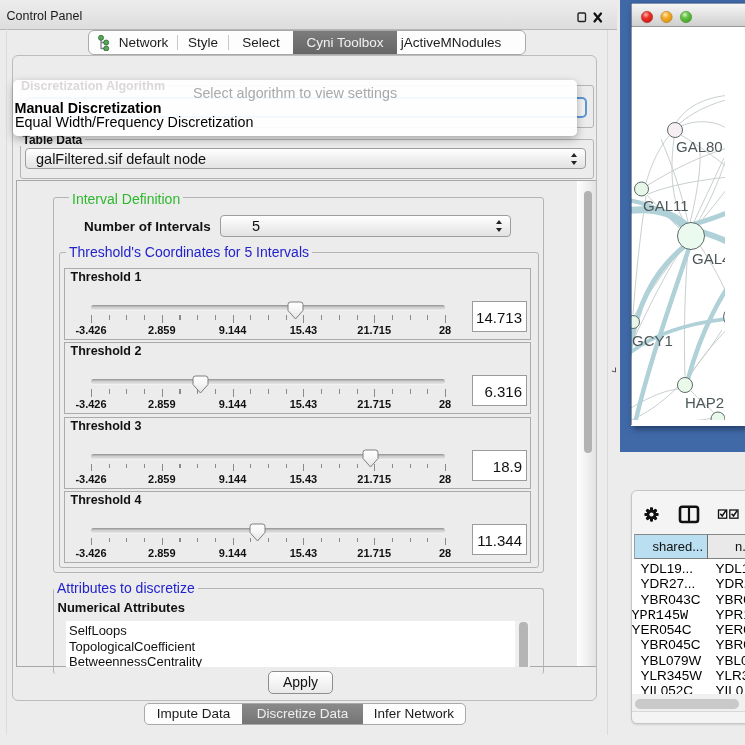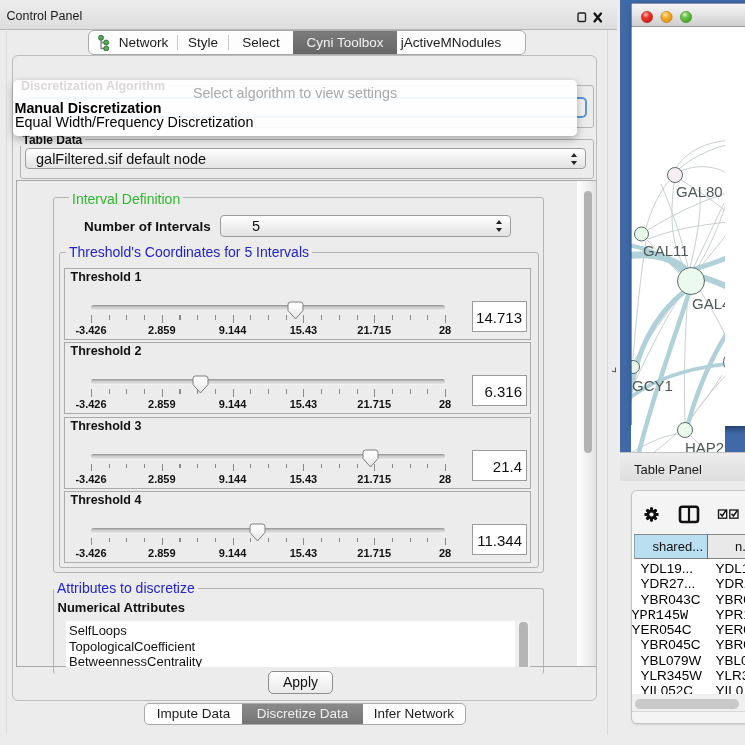--- a/index.html
+++ b/index.html
@@ -171,21 +171,21 @@
     <span class="tl">Threshold 3</span>
     <div class="track"></div>
     <div class="ticksmaj"></div>
           <div class="ticksmin"></div>
     <span class="tlab" style="left:26.0px">-3.426</span>
           <span class="tlab" style="left:96.8px">2.859</span>
           <span class="tlab" style="left:167.6px">9.144</span>
           <span class="tlab" style="left:238.4px">15.43</span>
           <span class="tlab" style="left:309.2px">21.715</span>
           <span class="tlab" style="left:380.0px">28</span>
-    <div class="vfield">21.4</div>
+    <div class="vfield">18.9</div>
     <svg class="thumb" style="left:297.2px" width="17" height="19" viewBox="0 0 17 19">
       <defs>
               <linearGradient id="tg2" x1="0" y1="0" x2="0" y2="1">
         <stop offset="0" stop-color="#ffffff"></stop>
                 <stop offset="0.45" stop-color="#f6f6f6"></stop>
                 <stop offset="1" stop-color="#e3e3e3"></stop>
       </linearGradient>
             </defs>
       <path d="M3.5 1 L13.5 1 Q16 1 16 3.5 L16 9.5 L8.5 18 L1 9.5 L1 3.5 Q1 1 3.5 1 Z" fill="url(#tg2)" stroke="#7e7e7e" stroke-width="1"></path>
     </svg>
@@ -265,21 +265,21 @@
               <stop offset="0.4" stop-color="#66c244"></stop>
               <stop offset="1" stop-color="#3f9e22"></stop>
             </radialGradient>
       </defs>
       <circle cx="16" cy="13" r="5.7" fill="url(#rg)" stroke="#ac3934" stroke-width="0.6"></circle>
       <circle cx="35.5" cy="13" r="5.7" fill="url(#yg)" stroke="#b2832a" stroke-width="0.6"></circle>
       <circle cx="55" cy="13" r="5.7" fill="url(#gg)" stroke="#58933e" stroke-width="0.6"></circle>
     </svg>
   </div>
 
-  <div class="abs" style="left:14px;top:27px;width:94px;height:393px;background:#ffffff;overflow:hidden;margin-top:45px;">
+  <div class="abs" style="left:14px;top:27px;width:94px;height:393px;background:#ffffff;overflow:hidden;">
     <svg width="114" height="393" viewBox="631 27 114 393" style="position:absolute;left:0;top:0">
       <g fill="none" stroke="#c9cfcf" stroke-width="1">
         <path d="M745,96 C718,100 695,110 679,124"></path>
         <path d="M676,123 C690,100 720,93 750,95"></path>
         <path d="M681,126 C700,118 720,122 730,131"></path>
         <path d="M674,138 C668,185 676,210 686,224"></path>
         <path d="M681,135 C702,148 722,162 730,170"></path>
         <path d="M646,183 C653,158 663,143 669,136"></path>
         <path d="M648,194 C670,185 700,180 728,177"></path>
         <path d="M647,195 C663,212 672,221 679,228"></path>
@@ -330,24 +330,20 @@
         <text x="692" y="263.5">GAL4</text>
         <text x="632" y="346">GCY1</text>
         <text x="736" y="341">H</text>
         <text x="685" y="407.5">HAP2</text>
       </g>
     </svg>
   </div>
 
   <div class="abs" style="left:13.6px;top:3px;width:1.4px;height:422px;background:rgba(30,45,70,0.5);"></div>
 
-  <div class="abs" style="left:3px;top:451.5px;width:125px;height:30px;background:linear-gradient(#ededed,#dedede);
-       border-top:1px solid #c2c2c2;border-bottom:1px solid #c0c0c0;box-sizing:border-box;">
-    <span style="position:absolute;left:14px;top:9px;font-size:13px;color:#1a1a1a;">Table Panel</span>
-  </div>
 
   <div class="abs" style="left:3px;top:481px;width:125px;height:264px;background:#ececec;"></div>
   <div class="abs" style="left:13.5px;top:490px;width:130px;height:232px;border:1px solid #c6c6c6;border-radius:6px;
        background:#f4f4f4;box-shadow:0 1px 2px rgba(0,0,0,0.12);"></div>
 
   <svg class="abs" style="left:27px;top:505px" width="100" height="19" viewBox="0 0 100 19">
 
     <g transform="translate(7.5,9.5)" fill="#111">
       <g>
             <rect x="-1.5" y="-6.9" width="3" height="13.8" rx="0.8" transform="rotate(0)"></rect>

